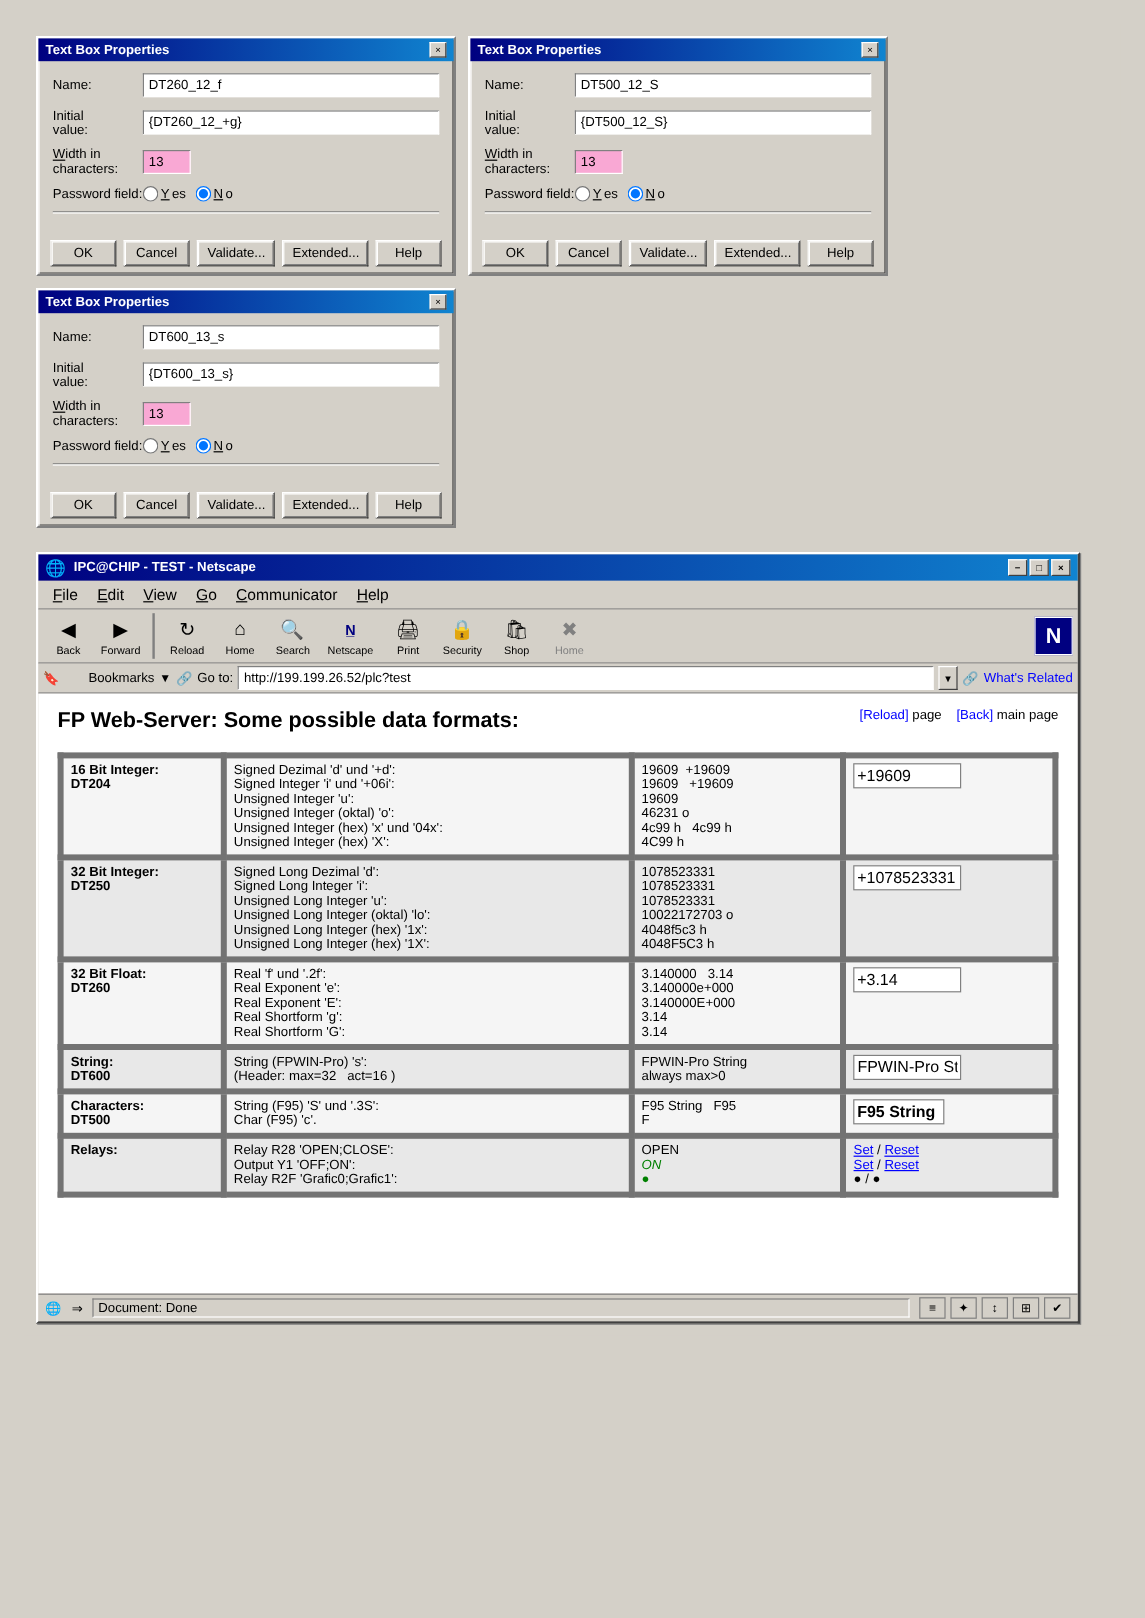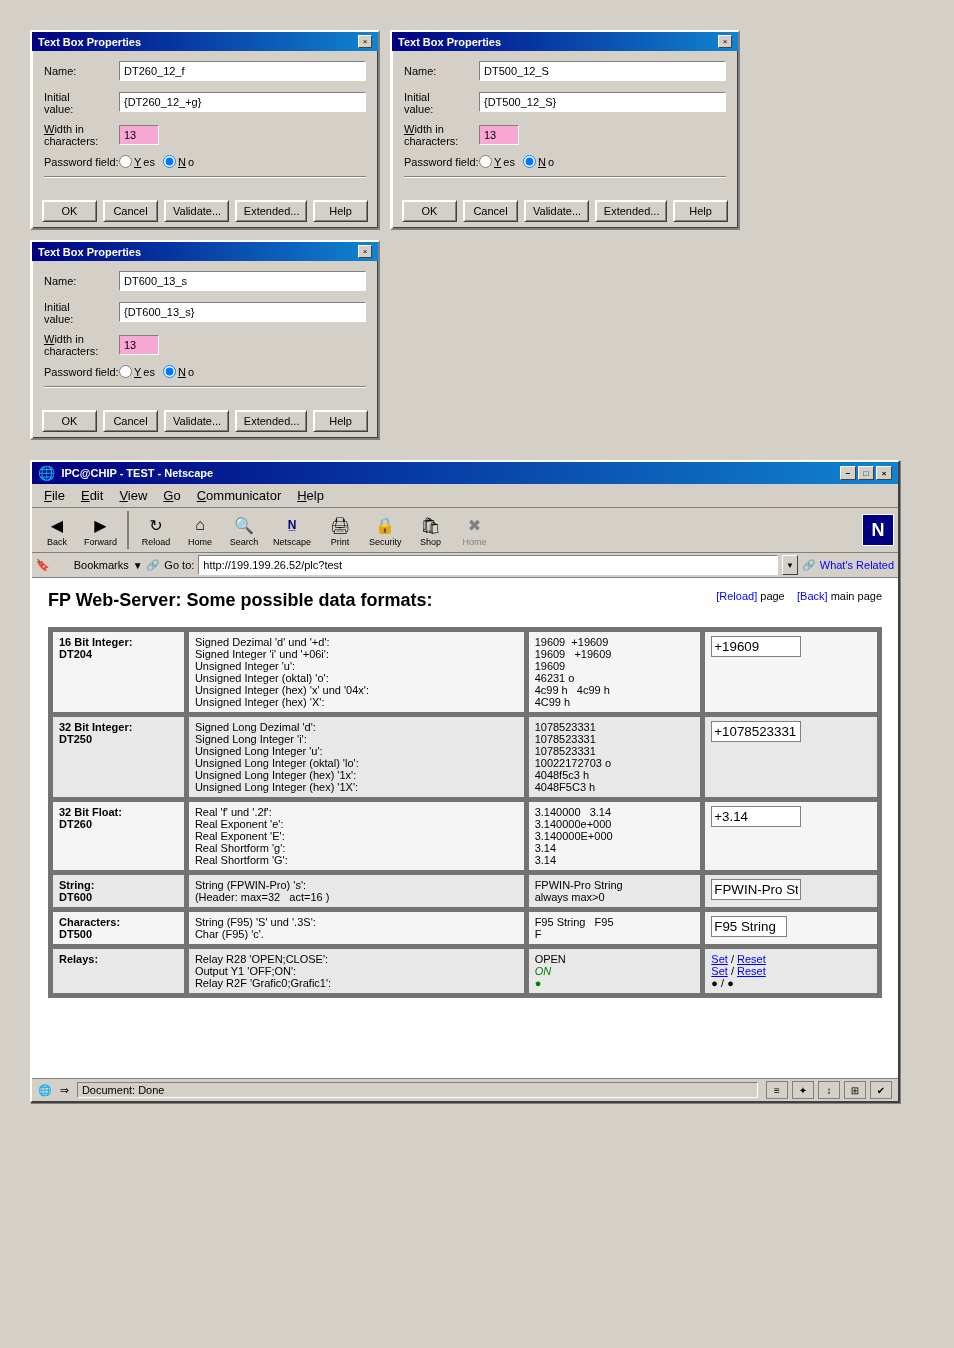--- a/index.html
+++ b/index.html
@@ -755,21 +755,21 @@
             </td>
             <td class="col-description">
               String (F95) 'S' und '.3S':<br>
               Char (F95) 'c'.
             </td>
             <td class="col-values">
               F95 String &nbsp; F95<br>
               F
             </td>
             <td class="col-display">
-              <input type="text" value="F95 String" style="width: 76px; border: 1px solid rgb(128, 128, 128); padding: 2px;">
+              <input type="text" value="F95 String" style="width: 76px; border: 1px solid rgb(128, 128, 128); padding: 2px; font-weight: bold;">
             </td>
           </tr>
 
           <tr>
             <td class="col-type">
               <strong>Relays:</strong>
             </td>
             <td class="col-description">
               Relay R28 'OPEN;CLOSE':<br>
               Output Y1 'OFF;ON':<br>

